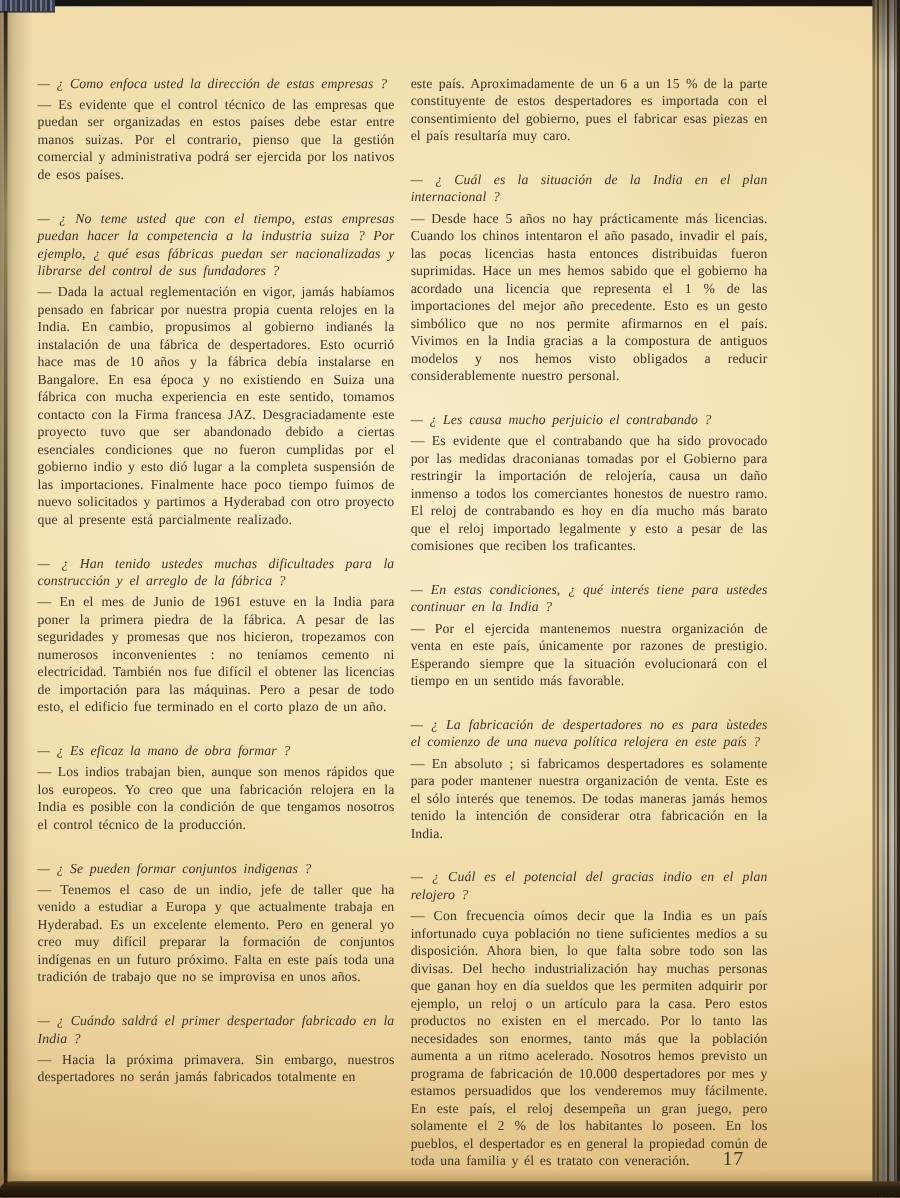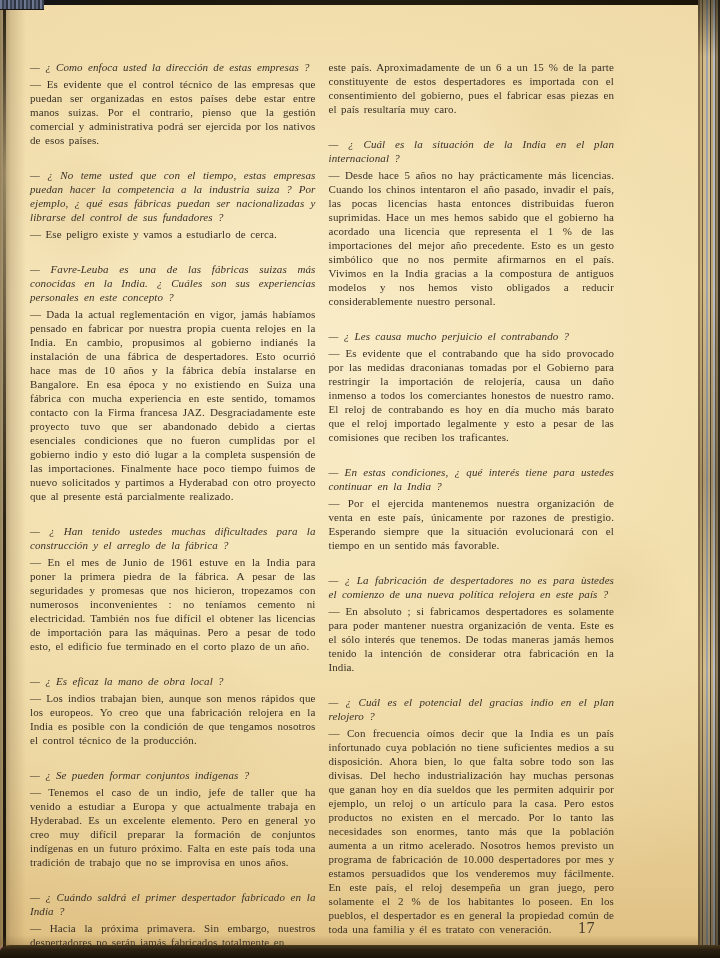--- a/index.html
+++ b/index.html
@@ -162,26 +162,24 @@
   <div class="binding-cloth"></div>
   <div class="page-edges"></div>
   <div class="bottom-shade"></div>
   <div class="bottom-edge"></div>
 
   <div class="content">
     <div class="col">
         <p class="para question">— ¿ Como enfoca usted la dirección de estas empresas ?</p>
         <p class="para answer">— Es evidente que el control técnico de las empresas que puedan ser organizadas en estos países debe estar entre manos suizas. Por el contrario, pienso que la gestión comercial y administrativa podrá ser ejercida por los nativos de esos países.</p>
         <p class="para question">— ¿ No teme usted que con el tiempo, estas empresas puedan hacer la competencia a la industria suiza ? Por ejemplo, ¿ qué esas fábricas puedan ser nacionalizadas y librarse del control de sus fundadores ?</p>
-        <p class="para answer">— Ese peligro existe y vamos a estudiarlo de cerca.</p>
-        <p class="para question">— Favre-Leuba es una de las fábricas suizas más conocidas en la India. ¿ Cuáles son sus experiencias personales en este concepto ?</p>
         <p class="para answer">— Dada la actual reglementación en vigor, jamás habíamos pensado en fabricar por nuestra propia cuenta relojes en la India. En cambio, propusimos al gobierno indianés la instalación de una fábrica de despertadores. Esto ocurrió hace mas de 10 años y la fábrica debía instalarse en Bangalore. En esa época y no existiendo en Suiza una fábrica con mucha experiencia en este sentido, tomamos contacto con la Firma francesa JAZ. Desgraciadamente este proyecto tuvo que ser abandonado debido a ciertas esenciales condiciones que no fueron cumplidas por el gobierno indio y esto dió lugar a la completa suspensión de las importaciones. Finalmente hace poco tiempo fuimos de nuevo solicitados y partimos a Hyderabad con otro proyecto que al presente está parcialmente realizado.</p>
         <p class="para question">— ¿ Han tenido ustedes muchas dificultades para la construcción y el arreglo de la fábrica ?</p>
         <p class="para answer">— En el mes de Junio de 1961 estuve en la India para poner la primera piedra de la fábrica. A pesar de las seguridades y promesas que nos hicieron, tropezamos con numerosos inconvenientes : no teníamos cemento ni electricidad. También nos fue difícil el obtener las licencias de importación para las máquinas. Pero a pesar de todo esto, el edificio fue terminado en el corto plazo de un año.</p>
-        <p class="para question">— ¿ Es eficaz la mano de obra local ?</p>
+        <p class="para question">— ¿ Es eficaz la mano de obra formar ?</p>
         <p class="para answer">— Los indios trabajan bien, aunque son menos rápidos que los europeos. Yo creo que una fabricación relojera en la India es posible con la condición de que tengamos nosotros el control técnico de la producción.</p>
         <p class="para question">— ¿ Se pueden formar conjuntos indigenas ?</p>
         <p class="para answer">— Tenemos el caso de un indio, jefe de taller que ha venido a estudiar a Europa y que actualmente trabaja en Hyderabad. Es un excelente elemento. Pero en general yo creo muy difícil preparar la formación de conjuntos indígenas en un futuro próximo. Falta en este país toda una tradición de trabajo que no se improvisa en unos años.</p>
         <p class="para question">— ¿ Cuándo saldrá el primer despertador fabricado en la India ?</p>
         <p class="para answer">— Hacia la próxima primavera. Sin embargo, nuestros despertadores no serán jamás fabricados totalmente en</p>
       </div>
     <div class="col">
         <p class="para continuation">este país. Aproximadamente de un 6 a un 15 % de la parte constituyente de estos despertadores es importada con el consentimiento del gobierno, pues el fabricar esas piezas en el país resultaría muy caro.</p>
         <p class="para question">— ¿ Cuál es la situación de la India en el plan internacional ?</p>
         <p class="para answer">— Desde hace 5 años no hay prácticamente más licencias. Cuando los chinos intentaron el año pasado, invadir el país, las pocas licencias hasta entonces distribuidas fueron suprimidas. Hace un mes hemos sabido que el gobierno ha acordado una licencia que representa el 1 % de las importaciones del mejor año precedente. Esto es un gesto simbólico que no nos permite afirmarnos en el país. Vivimos en la India gracias a la compostura de antiguos modelos y nos hemos visto obligados a reducir considerablemente nuestro personal.</p>

